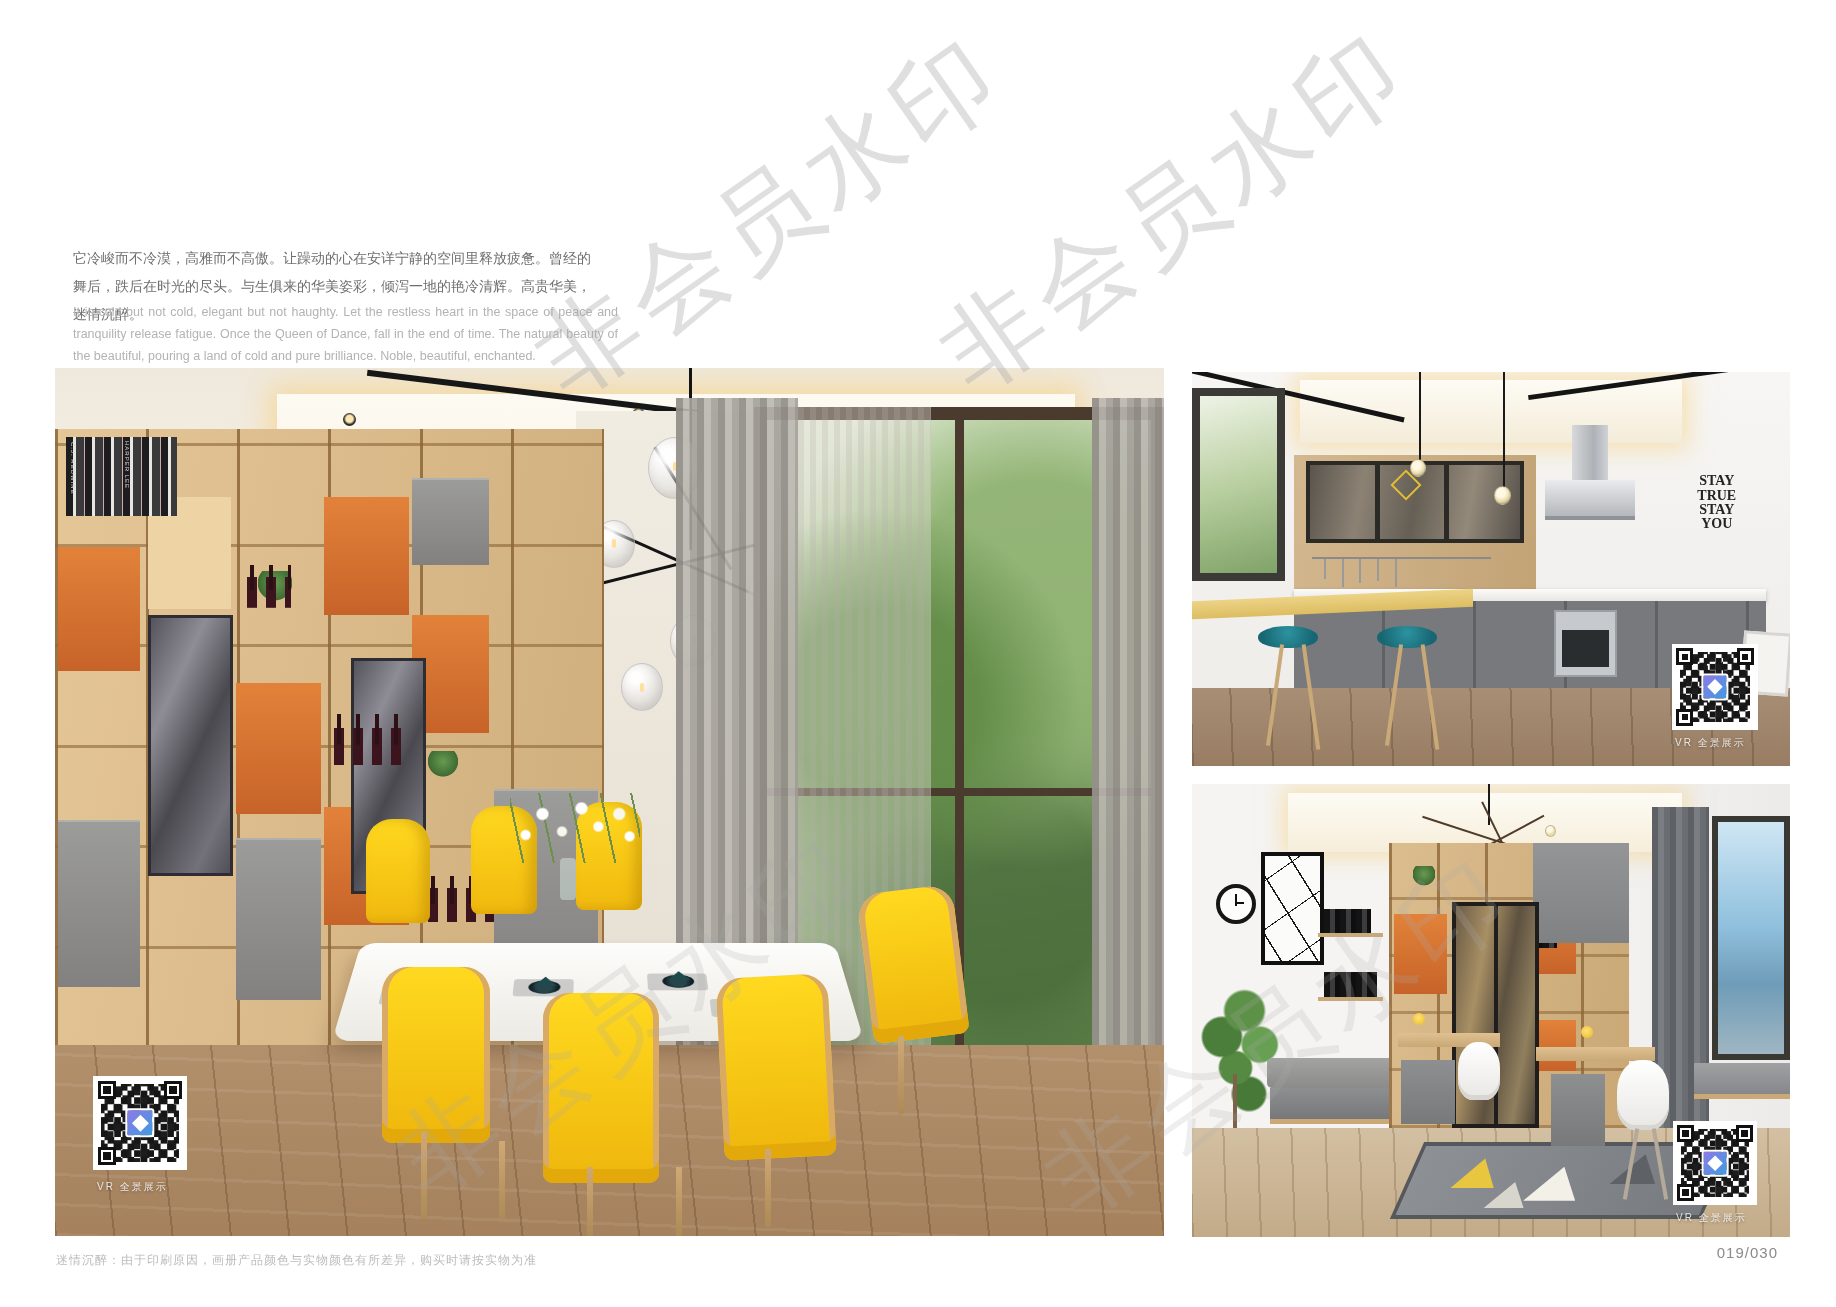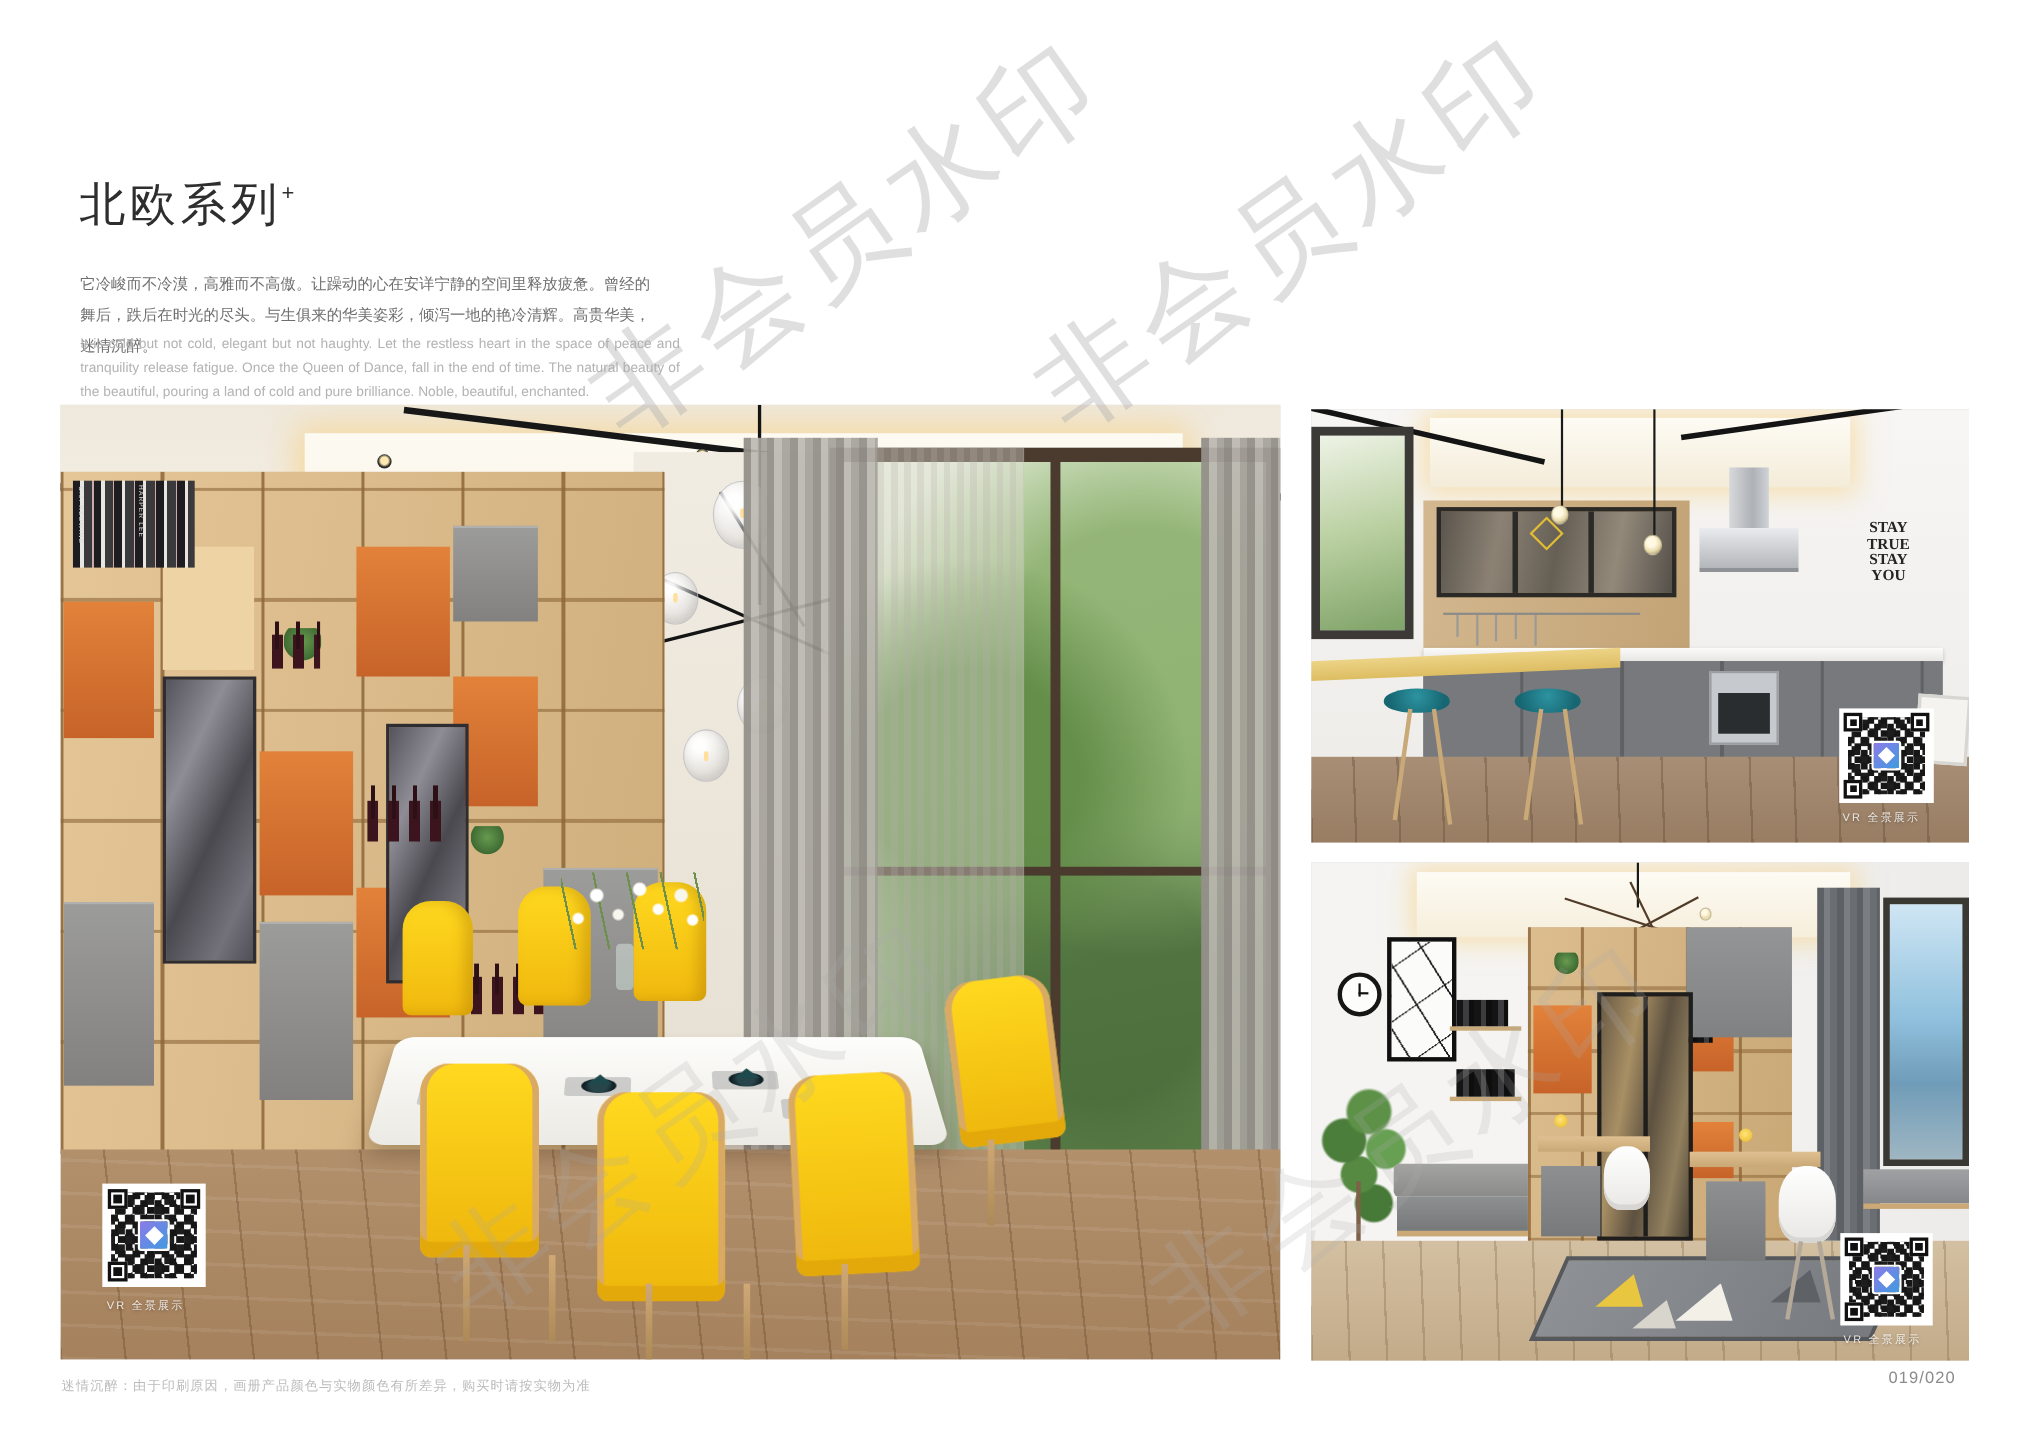--- a/index.html
+++ b/index.html
@@ -177,21 +177,20 @@
 
   
   .foot-note{position:absolute;left:56px;top:1252px;font-size:12px;color:#bcbcbc;letter-spacing:1px;}
   .page-num{position:absolute;right:58px;top:1244px;font-size:15px;color:#8b8b8b;letter-spacing:1px;}
 </style>
 </head>
 <body>
 
 <div class="page">
 
-  <div class="subtitle"><span>北欧系列</span><sup>+</sup></div>
   <p class="desc-cn">它冷峻而不冷漠，高雅而不高傲。让躁动的心在安详宁静的空间里释放疲惫。曾经的舞后，跌后在时光的尽头。与生俱来的华美姿彩，倾泻一地的艳冷清辉。高贵华美，迷情沉醉。</p>
   <p class="desc-en">It is cold but not cold, elegant but not haughty. Let the restless heart in the space of peace and tranquility release fatigue. Once the Queen of Dance, fall in the end of time. The natural beauty of the beautiful, pouring a land of cold and pure brilliance. Noble, beautiful, enchanted.</p>
 
   <span class="wm" style="left:500px;top:150px;">非会员水印</span>
   <span class="wm" style="left:905px;top:145px;">非会员水印</span>
   <span class="wm light" style="left:360px;top:950px;">非会员水印</span>
   <span class="wm light" style="left:1010px;top:970px;">非会员水印</span>
 
   <figure class="photo ph-dining" style="margin:0">
     <div class="abs d-ceiling"></div>
@@ -420,14 +419,14 @@
       <div class="mod"></div>
       <div class="f tl"></div>
       <div class="f tr"></div>
       <div class="f bl"></div>
       <div class="logo"></div>
     </div>
     <div class="vr-label" style="left:484px;top:427px">VR 全景展示</div>
   </figure>
 
   <div class="foot-note">迷情沉醉：由于印刷原因，画册产品颜色与实物颜色有所差异，购买时请按实物为准</div>
-  <div class="page-num">019/020</div>
+  <div class="page-num">019/030</div>
 </div>
 
 </body></html>

